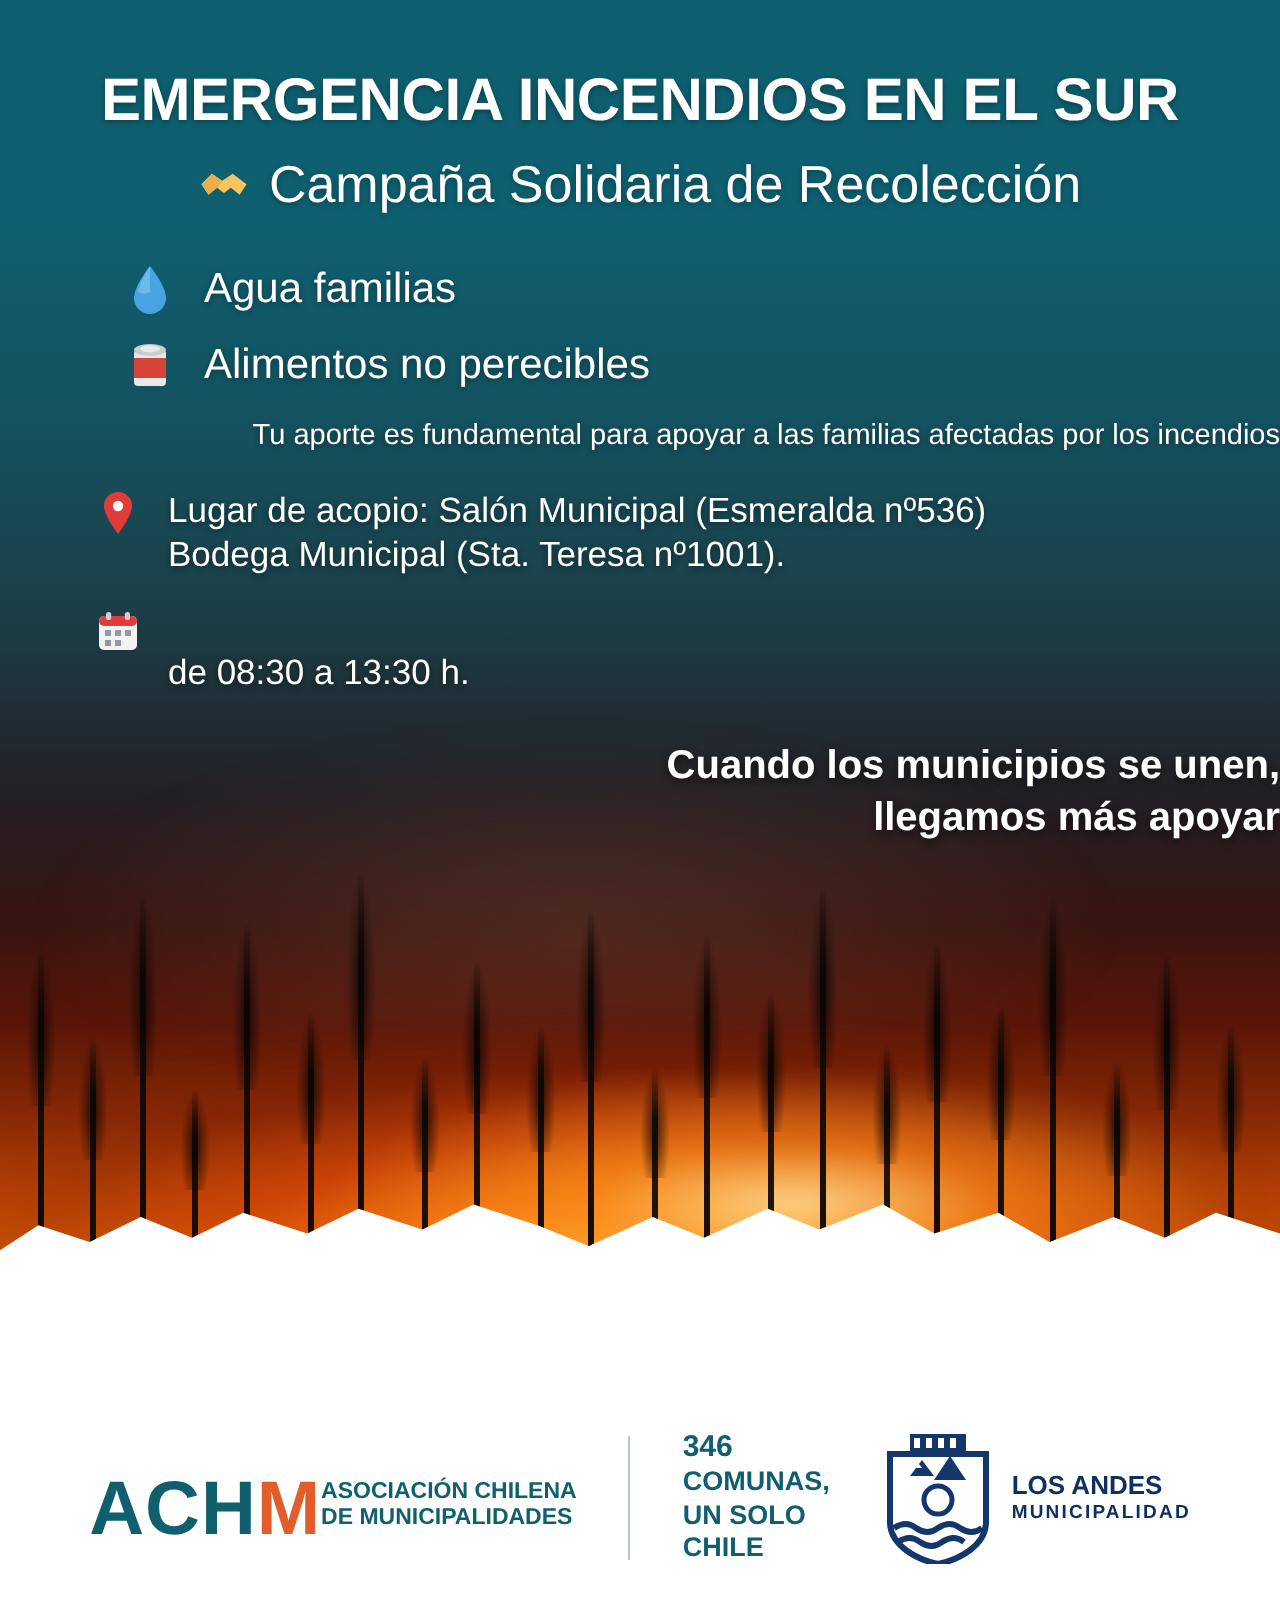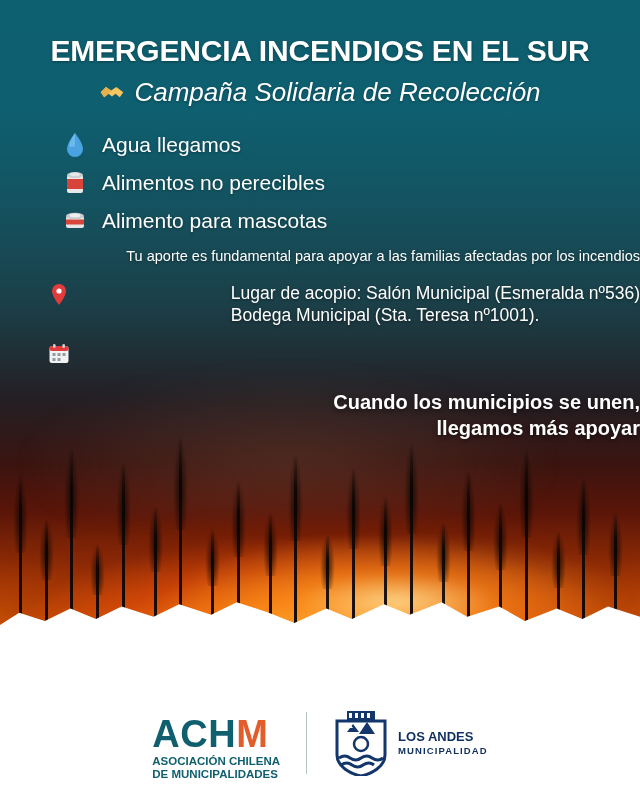--- a/index.html
+++ b/index.html
@@ -110,21 +110,20 @@
     align-items: center;
     justify-content: center;
     gap: 9px;
     margin-top: 9px;
   }
   .subtitle {
     color: #ffffff;
     font-size: 26px;
     font-weight: 400;
     text-shadow: 0 1px 3px rgba(0,0,0,0.3);
-    font-style: italic;
   }
   .items {
     margin: 24px 0 0 62px;
   }
   .item {
     display: flex;
     align-items: center;
     gap: 14px;
     margin-bottom: 12px;
   }
@@ -142,21 +141,20 @@
     text-shadow: 0 1px 3px rgba(0,0,0,0.4);
   }
   .info {
     margin: 18px 0 0 46px;
   }
   .info-row {
     display: flex;
     align-items: flex-start;
     gap: 12px;
     margin-bottom: 14px;
-    justify-content: space-between;
   }
   .info-text {
     color: #ffffff;
     font-size: 17.5px;
     line-height: 1.28;
     text-shadow: 0 1px 3px rgba(0,0,0,0.45);
   }
   .slogan {
     margin-top: 22px;
     text-align: right;
@@ -168,21 +166,21 @@
   }
   
   .footer {
     position: absolute;
     left: 0; right: 0; bottom: 18px;
     display: flex;
     align-items: center;
     justify-content: center;
     gap: 26px;
   }
-  .achm { display:flex; flex-direction:column; align-items:flex-start;margin-top:12px; }
+  .achm { display:flex; align-items:flex-start;margin-top:12px; }
   .achm-word {
     font-weight: 800;
     font-size: 38px;
     letter-spacing: 0.5px;
     color: #0f5f6e;
     line-height: 0.95;
   }
   .achm-word .m { color: #e25d2a; }
   .achm-sub {
     color: #0f5f6e;
@@ -253,46 +251,35 @@
 
     <div class="items">
 
       <div class="item">
         <span class="icon">
           <svg width="18" height="26" viewBox="0 0 18 26">
             <path d="M9 1 C9 1 1 11 1 17 a8 8 0 0 0 16 0 C17 11 9 1 9 1 Z" fill="#4aa3e0"></path>
             <path d="M9 1 C9 1 4 8 3 14 a6 6 0 0 0 6 0 Z" fill="#7bc3ef" opacity=".7"></path>
           </svg>
         </span>
-        <span class="item-label">Agua llegamos</span>
+        <span class="item-label">Agua familias</span>
       </div>
 
       <div class="item">
         <span class="icon">
           <svg width="22" height="26" viewBox="0 0 22 26">
             <rect x="3" y="5" width="16" height="18" rx="2" fill="#e8e8e8"></rect>
             <rect x="3" y="9" width="16" height="10" fill="#d8443a"></rect>
             <ellipse cx="11" cy="5" rx="8" ry="3" fill="#c9cbcc"></ellipse>
             <ellipse cx="11" cy="4.4" rx="5" ry="1.8" fill="#e6e8e9"></ellipse>
           </svg>
         </span>
         <span class="item-label">Alimentos no perecibles</span>
       </div>
 
-      <div class="item">
-        <span class="icon">
-          <svg width="24" height="22" viewBox="0 0 24 22">
-            <rect x="3" y="6" width="18" height="12" rx="2" fill="#e3e5e6"></rect>
-            <rect x="3" y="9.5" width="18" height="5" fill="#d8443a"></rect>
-            <ellipse cx="12" cy="6" rx="9" ry="3.2" fill="#c9cbcc"></ellipse>
-            <ellipse cx="12" cy="5.4" rx="5.5" ry="1.9" fill="#eceeef"></ellipse>
-          </svg>
-        </span>
-        <span class="item-label">Alimento para mascotas</span>
-      </div>
 
 
 
     </div>
 
     <div class="note">Tu aporte es fundamental para apoyar a las familias afectadas por los incendios</div>
 
     <div class="info">
 
       <div class="info-row">
@@ -317,20 +304,21 @@
             <rect x="14.4" y="1" width="2.6" height="4" rx="1.3" fill="#cfcfcf"></rect>
             <rect x="4.5" y="10" width="3" height="3" fill="#8f9aa3"></rect>
             <rect x="9.5" y="10" width="3" height="3" fill="#8f9aa3"></rect>
             <rect x="14.5" y="10" width="3" height="3" fill="#8f9aa3"></rect>
             <rect x="4.5" y="15" width="3" height="3" fill="#8f9aa3"></rect>
             <rect x="9.5" y="15" width="3" height="3" fill="#8f9aa3"></rect>
           </svg>
         </span>
         <span class="info-text">
           <br>
+          <span>de 08:30 a 13:30 h.</span>
         </span>
       </div>
 
     </div>
 
     <div class="slogan">
       <span>Cuando los municipios se unen,</span><br>
       <span>llegamos más apoyar</span>
     </div>
 
@@ -343,20 +331,26 @@
         <span>ACH</span><span class="m">M</span>
       </div>
       <div class="achm-sub">
         <span>ASOCIACIÓN CHILENA</span><br>
         <span>DE MUNICIPALIDADES</span>
       </div>
     </div>
 
     <div class="divider"></div>
 
+    <div class="comunas">
+      <span class="big">346</span><br>
+      <span>COMUNAS,</span><br>
+      <span>UN SOLO</span><br>
+      <span>CHILE</span>
+    </div>
 
     <div class="la-logo">
       <span class="shield">
         <svg width="56" height="66" viewBox="0 0 56 66">
           <rect x="14" y="1" width="28" height="9" fill="#13366b"></rect>
           <rect x="16" y="3" width="3" height="5" fill="#ffffff"></rect>
           <rect x="22" y="3" width="3" height="5" fill="#ffffff"></rect>
           <rect x="28" y="3" width="3" height="5" fill="#ffffff"></rect>
           <rect x="34" y="3" width="3" height="5" fill="#ffffff"></rect>
           <path d="M4 11 h48 v34 c0 12-14 19-24 21 C18 64 4 57 4 45 Z" fill="#ffffff" stroke="#13366b" stroke-width="3"></path>

